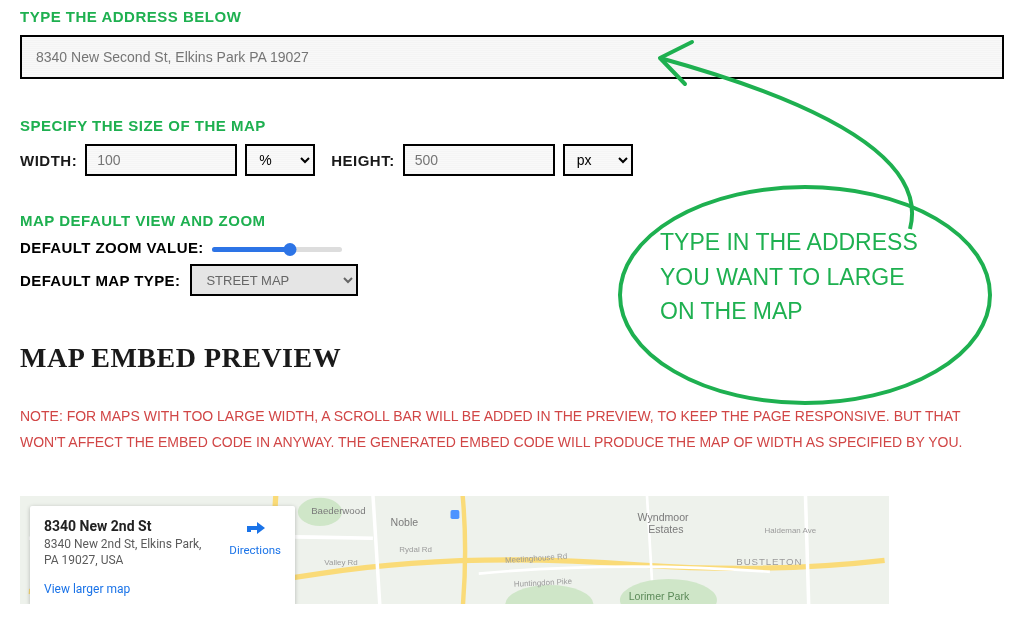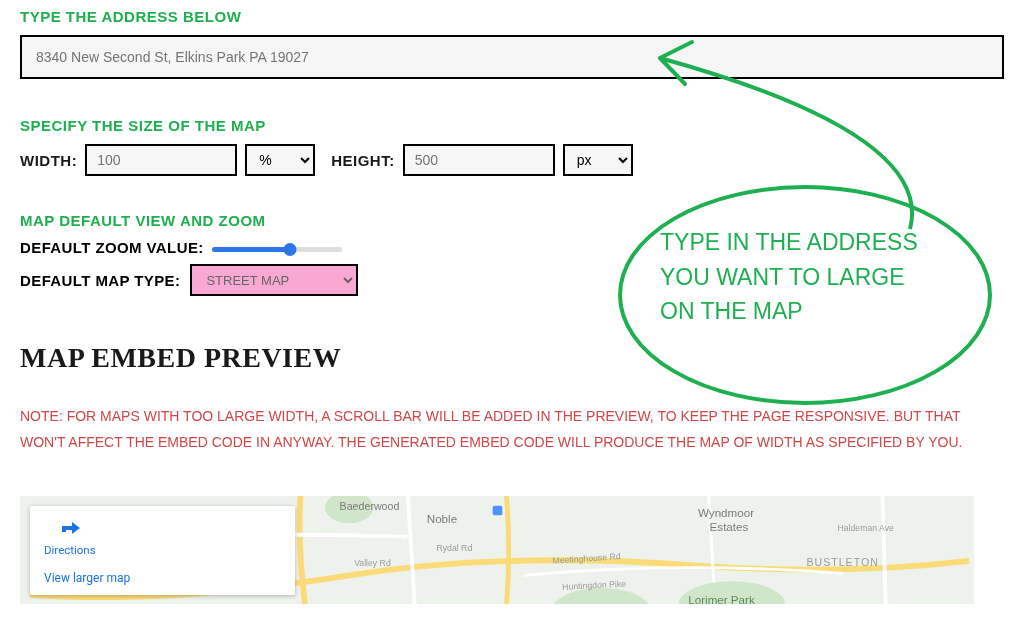--- a/index.html
+++ b/index.html
@@ -55,21 +55,21 @@
 .view-zoom { margin-top: 36px; }
 .zoom-row { display: flex; align-items: flex-end; gap: 8px; margin-bottom: 8px; }
 .zoom-label { font-weight: 700; font-size: 15px; letter-spacing: 0.4px; }
 .slider-wrap { position: relative; width: 130px; height: 14px; display: inline-block; }
 .slider-track { position: absolute; top: 5px; left: 0; right: 0; height: 5px; background: #ddd; border-radius: 3px; }
 .slider-fill  { position: absolute; top: 5px; left: 0; width: 60%; height: 5px; background: #2d74e6; border-radius: 3px; }
 .slider-thumb { position: absolute; top: 1px; left: 60%; width: 13px; height: 13px; background: #2d74e6; border-radius: 50%; transform: translateX(-50%); }
 .map-type-row { display: flex; align-items: center; gap: 10px; }
 .map-type-select {
   border: 2px solid #000;
-  background: #f9a8d4;
+  background: #e5e5e5;
   padding: 5px 10px;
   font-size: 13px;
   height: 32px;
   width: 168px;
   color: #666;
 }
 .big-heading {
   margin-top: 46px;
   font-family: Georgia, 'Times New Roman', serif;
   font-weight: 900;
@@ -79,21 +79,21 @@
 }
 .note {
   margin-top: 30px;
   color: #d14646;
   font-size: 14px;
   line-height: 1.85;
   max-width: 970px;
 }
 .map-wrap {
   margin-top: 40px;
-  width: 954px;
+  width: 869px;
   height: 108px;
   position: relative;
   overflow: hidden;
   background: #14b8a6;
 }
 .map-svg { width: 100%; height: 200px; display: block; margin-top: -40px; }
 .map-card {
   position: absolute;
   top: 10px; left: 10px;
   background: #fff;
@@ -192,20 +192,24 @@
     <text x="430" y="95" font-size="9" fill="#9b9b9b">Rydal Rd</text>
     <text x="345" y="110" font-size="9" fill="#9b9b9b">Valley Rd</text>
     <text x="390" y="188" font-size="11" fill="#7b7b7b">Jenkintown</text>
     <text x="418" y="202" font-size="10" fill="#9b9b9b" letter-spacing="1">FOXCROFT</text>
     <text x="560" y="135" font-size="9" fill="#9b9b9b" transform="rotate(-3 560 135)">Huntingdon Pike</text>
     <text x="844" y="74" font-size="9" fill="#9b9b9b">Haldeman Ave</text>
     <text x="125" y="180" font-size="10" fill="#7b7b7b">Parkwood</text>
   </svg>
   <div class="map-card">
     <div class="map-card-row">
+      <div>
+        <div class="title">8340 New 2nd St</div>
+        <div class="sub">8340 New 2nd St, Elkins Park, PA 19027, USA</div>
+      </div>
       <div class="directions">
         <svg width="24" height="24" viewBox="0 0 24 24">
           <path d="M4 14 L4 8 L14 8 L14 4 L22 10 L14 16 L14 12 L8 12 L8 14 Z" fill="#1a73e8"></path>
         </svg>
         <div class="dlabel">Directions</div>
       </div>
     </div>
     <div class="viewlarger">View larger map</div>
   </div>
 </div>

